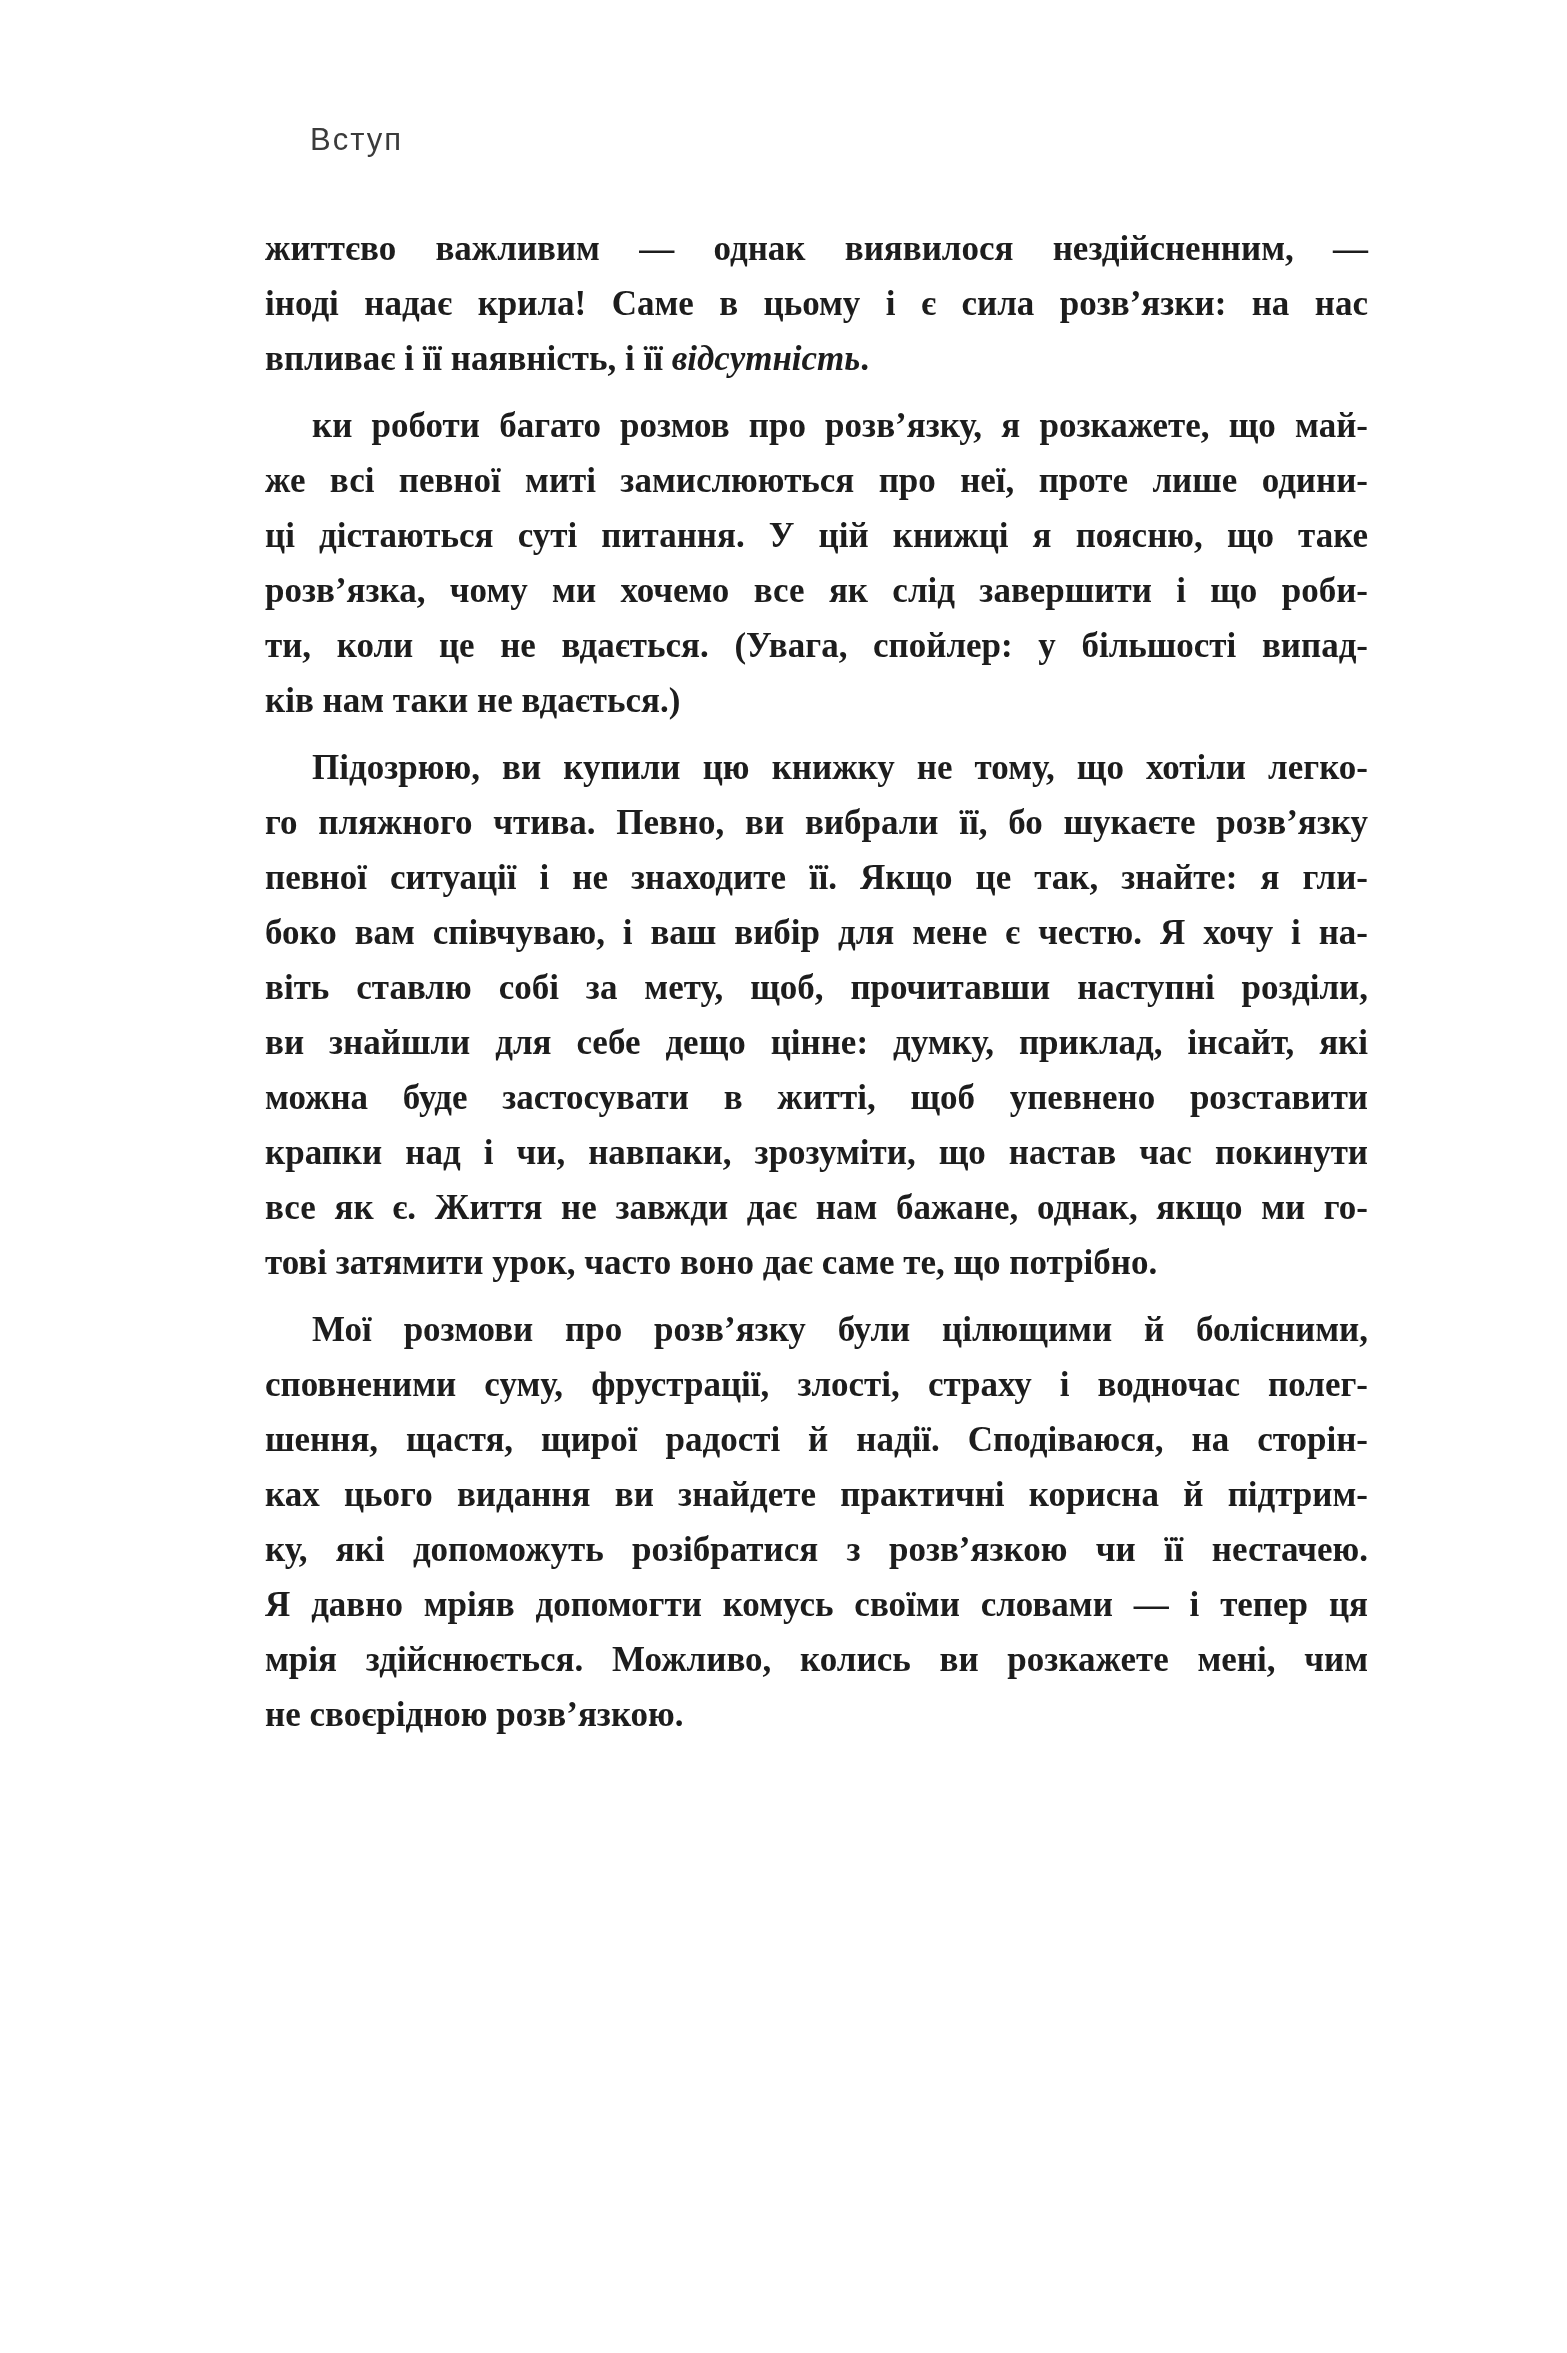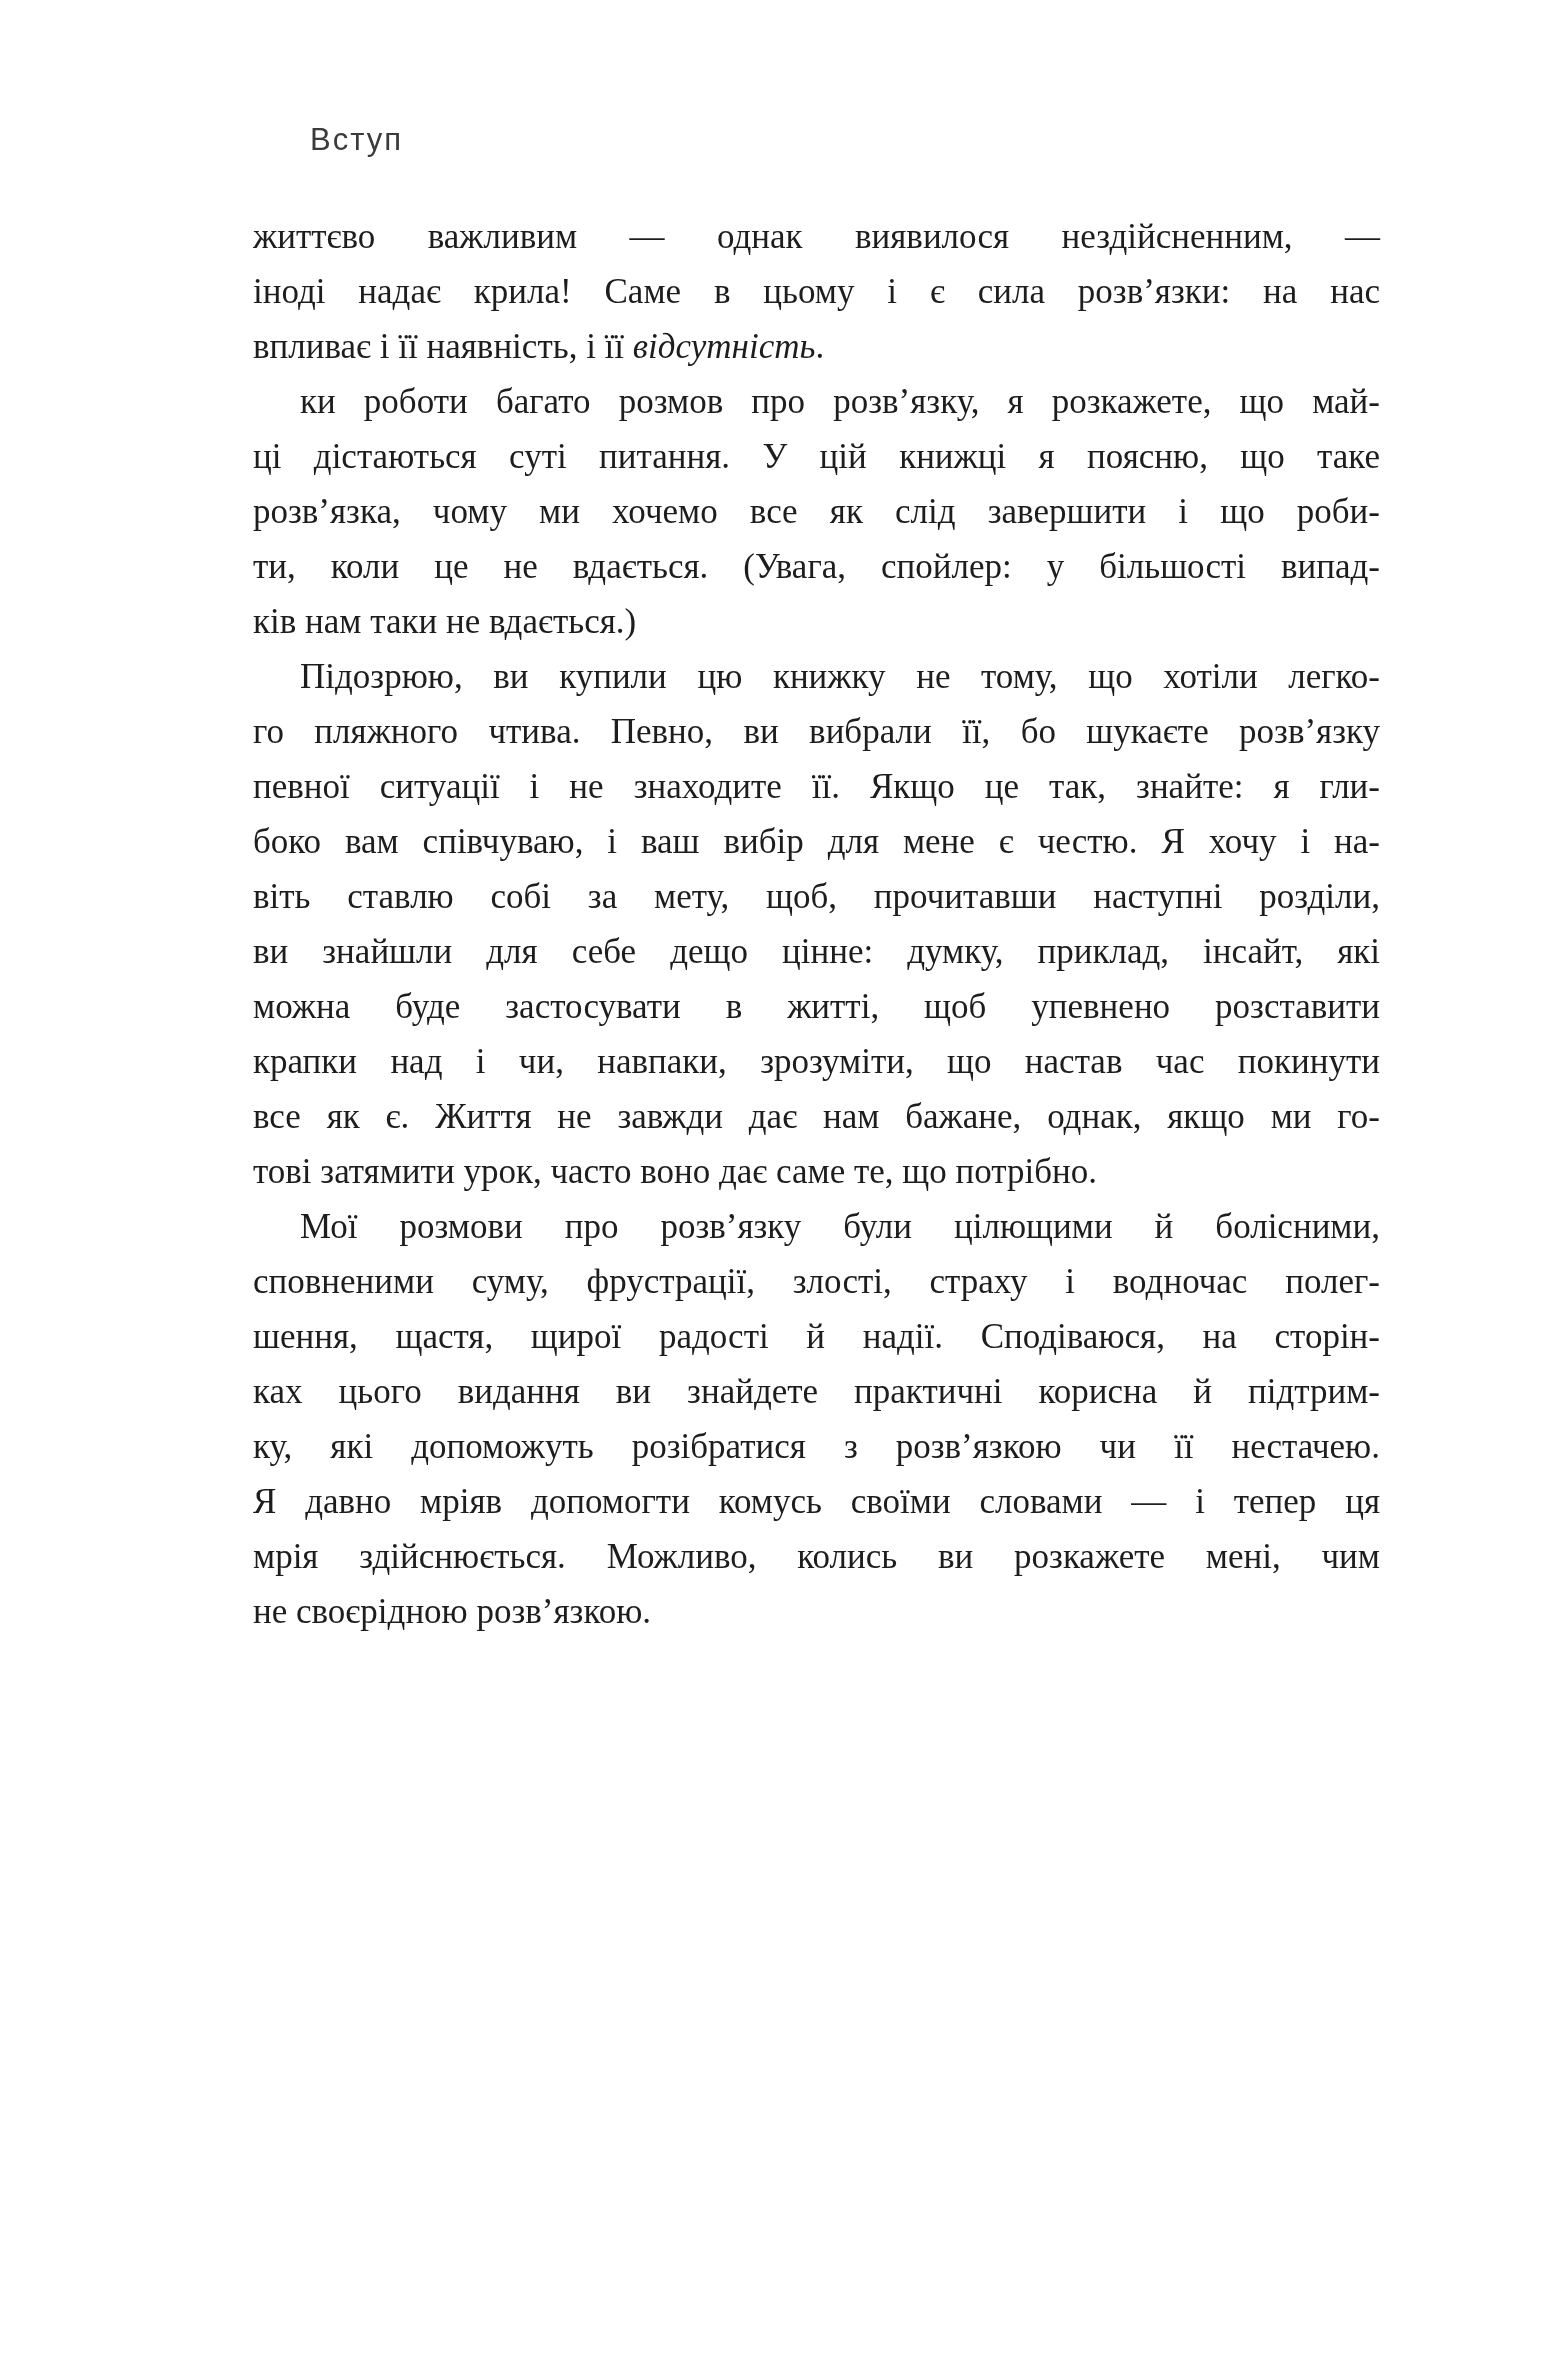--- a/index.html
+++ b/index.html
@@ -28,21 +28,22 @@
     position: absolute;
     left: 253px;
     top: 209px;
     width: 1127px;
     font-family: "Liberation Serif", "DejaVu Serif", serif;
     font-size: 35px;
     line-height: 55px;
     color: #1d1d1d;
   }
   .paragraph {
-    margin: 0;
+    margin: 12px;
+    font-weight: bold;
   }
   .line {
     text-align: justify;
     text-align-last: justify;
     white-space: normal;
     height: 55px;
     overflow: visible;
   }
   .line.para-end {
     text-align-last: left;
@@ -60,20 +61,21 @@
 <div class="page" style="background: rgb(255, 255, 255);">
   <div class="running-head" style="color: rgb(59, 59, 59);">Вступ</div>
   <div class="body-text" style="color: rgb(29, 29, 29);">
       <div class="paragraph">
         <div class="line">життєво важливим — однак виявилося нездійсненним, —</div>
         <div class="line">іноді надає крила! Саме в цьому і є сила розв’язки: на нас</div>
         <div class="line para-end"><span>впливає і її наявність, і її </span><em>відсутність</em><span>.</span></div>
       </div>
       <div class="paragraph indent">
         <div class="line">ки роботи багато розмов про розв’язку, я розкажете, що май-</div>
+        <div class="line">же всі певної миті замислюються про неї, проте лише одини-</div>
         <div class="line">ці дістаються суті питання. У цій книжці я поясню, що таке</div>
         <div class="line">розв’язка, чому ми хочемо все як слід завершити і що роби-</div>
         <div class="line">ти, коли це не вдається. (Увага, спойлер: у більшості випад-</div>
         <div class="line para-end">ків нам таки не вдається.)</div>
       </div>
       <div class="paragraph indent">
         <div class="line">Підозрюю, ви купили цю книжку не тому, що хотіли легко-</div>
         <div class="line">го пляжного чтива. Певно, ви вибрали її, бо шукаєте розв’язку</div>
         <div class="line">певної ситуації і не знаходите її. Якщо це так, знайте: я гли-</div>
         <div class="line">боко вам співчуваю, і ваш вибір для мене є честю. Я хочу і на-</div>

